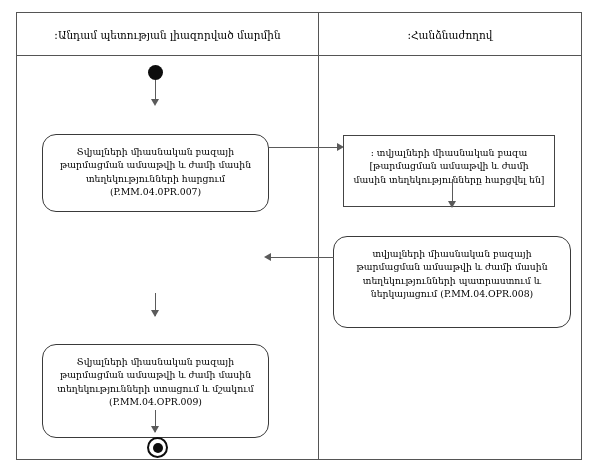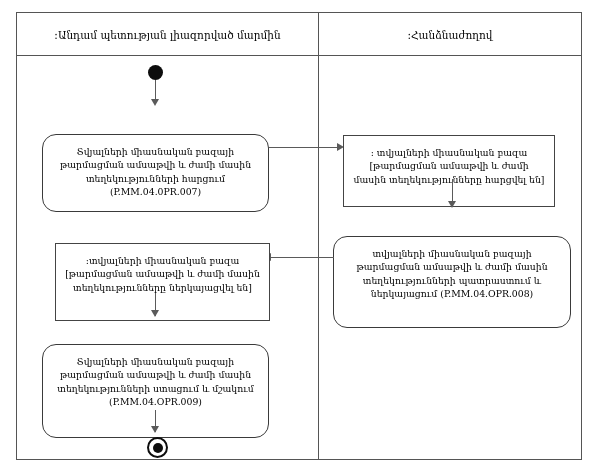--- a/index.html
+++ b/index.html
@@ -107,23 +107,20 @@
   <div class="edge v" style="left:452px;top:179px;height:28px;"></div>
   <div class="arrow down" style="left:448px;top:201px;"></div>
 
   <div class="node action" style="left:333px;top:208px;width:238px;height:92px;">
     <span class="txt">տվյալների միասնական բազայի թարմացման ամսաթվի և ժամի մասին տեղեկությունների պատրաստում և ներկայացում (P.MM.04.OPR.008)</span>
   </div>
 
   <div class="edge h" style="left:270px;top:257px;width:64px;"></div>
   <div class="arrow left" style="left:264px;top:253px;"></div>
 
-  <div class="node object" style="left:55px;top:215px;width:215px;height:78px;">
-    <span class="txt">:տվյալների միասնական բազա [թարմացման ամսաթվի և ժամի մասին տեղեկությունները ներկայացվել են]</span>
-  </div>
 
   <div class="edge v" style="left:155px;top:293px;height:23px;"></div>
   <div class="arrow down" style="left:151px;top:310px;"></div>
 
   <div class="node action" style="left:42px;top:316px;width:227px;height:94px;">
     <span class="txt">Տվյալների միասնական բազայի թարմացման ամսաթվի և ժամի մասին տեղեկությունների ստացում և մշակում (P.MM.04.OPR.009)</span>
   </div>
 
   <div class="edge v" style="left:155px;top:410px;height:22px;"></div>
   <div class="arrow down" style="left:151px;top:426px;"></div>

